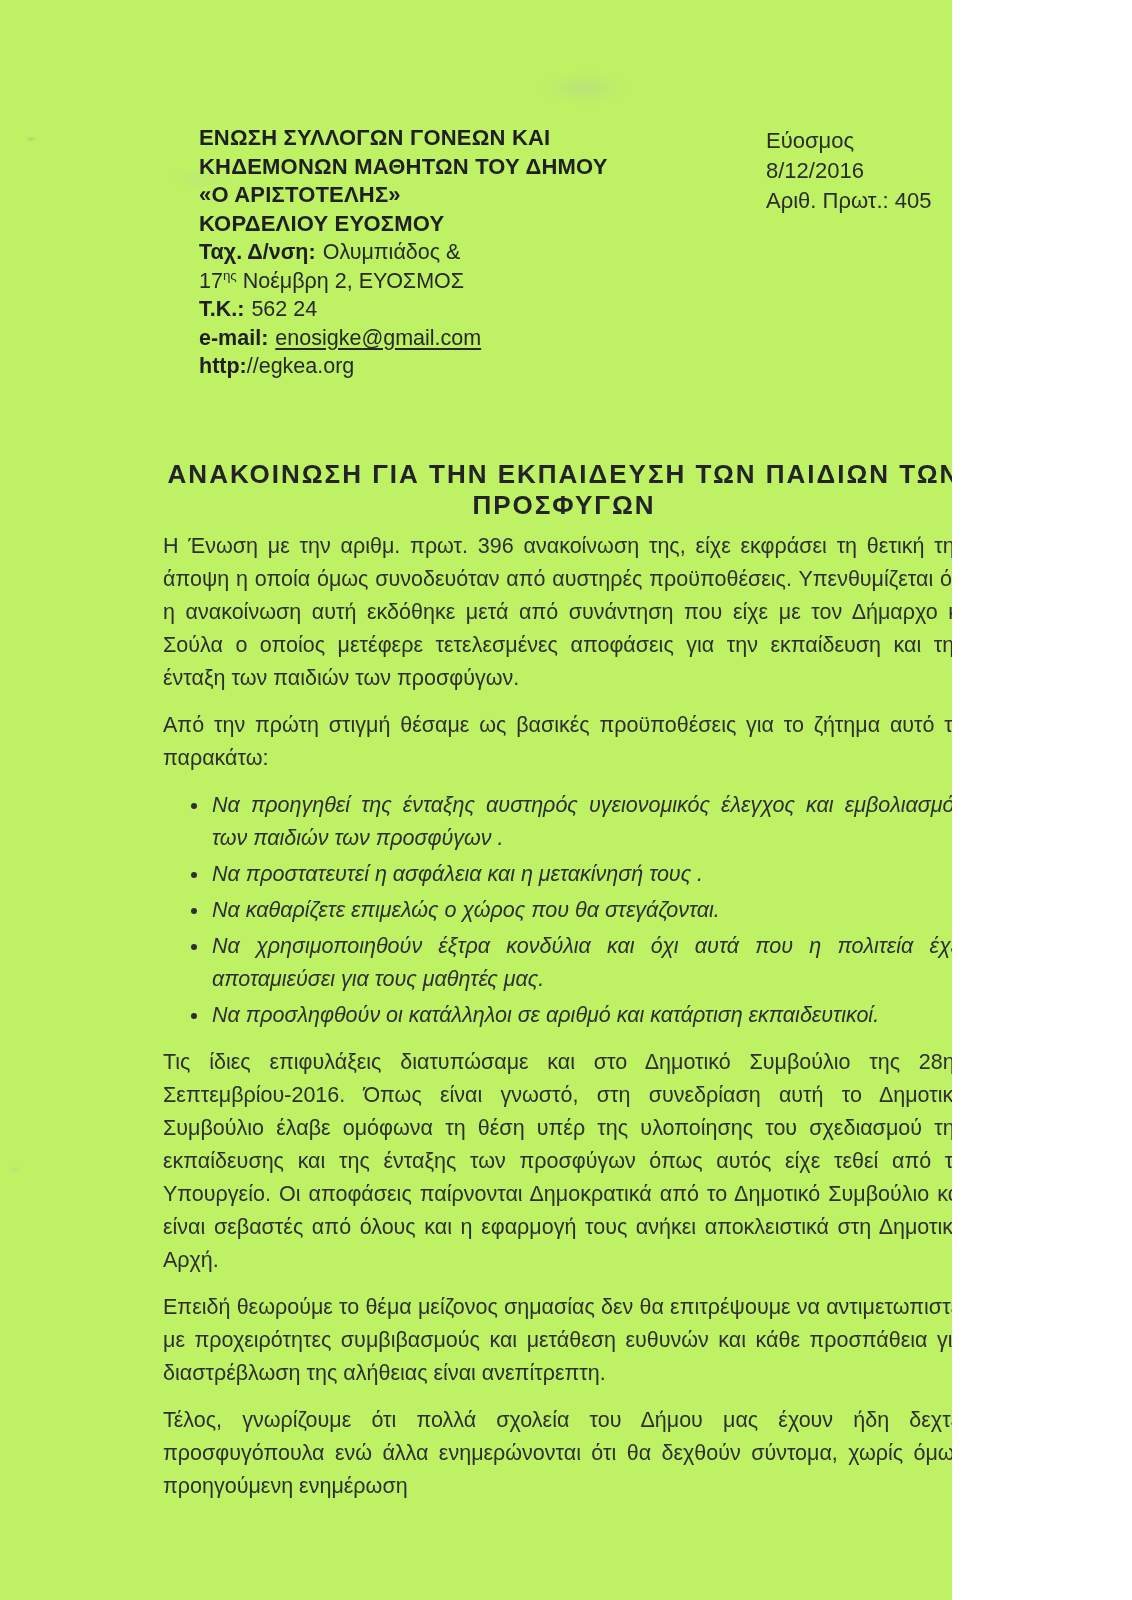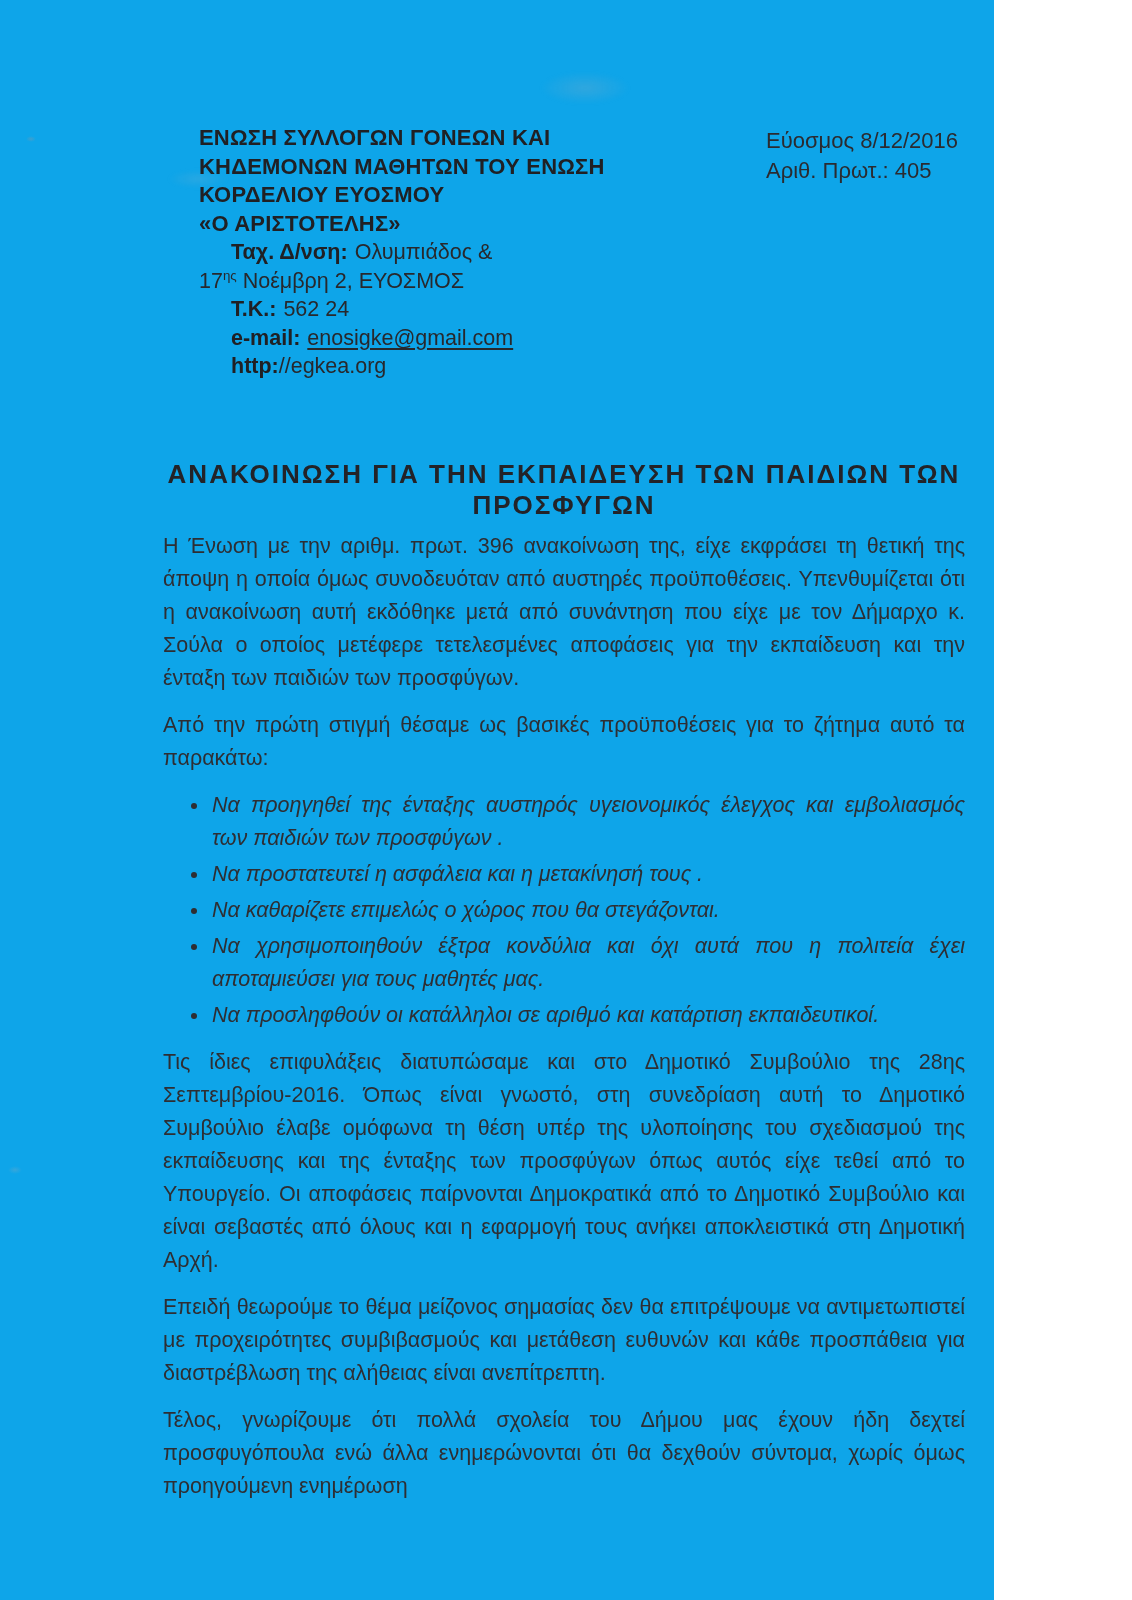--- a/index.html
+++ b/index.html
@@ -4,44 +4,43 @@
 <style>
   html, body {
     margin: 0;
     padding: 0;
     background: #ffffff;
   }
   .scan {
     position: relative;
     width: 952px;
     height: 1600px;
-    background: #0ea5e9;
+    background: #bef264;
     overflow: hidden;
     font-family: "Liberation Sans", sans-serif;
     color: #2a2a2e;
-    padding-left: 42px;
   }
   
   .artifact { position: absolute; pointer-events: none; border-radius: 50%; }
   .a1 { left: 540px; top: 72px; width: 90px; height: 32px;
         background: radial-gradient(closest-side, rgba(175,175,185,0.22), rgba(175,175,185,0)); filter: blur(2px); }
   .a2 { left: 168px; top: 170px; width: 60px; height: 18px;
         background: radial-gradient(closest-side, rgba(185,185,192,0.16), rgba(185,185,192,0)); filter: blur(2px); }
   .a3 { left: 26px; top: 136px; width: 10px; height: 6px;
         background: radial-gradient(closest-side, rgba(150,150,158,0.35), rgba(150,150,158,0)); }
   .a4 { left: 8px; top: 1166px; width: 14px; height: 8px;
         background: radial-gradient(closest-side, rgba(170,170,178,0.25), rgba(170,170,178,0)); }
 
   .hdr { position: absolute; left: 0; top: 0; width: 100%; }
   .sender {
     position: absolute; left: 199px; top: 124px; width: 560px;
     font-size: 21.5px; line-height: 28.5px; color: #28282c;
   }
   .sender .org { font-weight: bold; font-size: 22px; color: #202024; letter-spacing: 0.2px; }
-  .b  { font-weight: bold; color: #202024; margin-left: 32px; }
+  .b  { font-weight: bold; color: #202024; }
   .sp { margin-right: 7px; }
   .spl { margin-left: 6px; }
   .u  { text-decoration: underline; text-underline-offset: 3px; }
   sup.ord { font-size: 0.62em; vertical-align: super; line-height: 0; }
 
   .meta {
     position: absolute; left: 766px; top: 126px;
     font-size: 22px; line-height: 30px; color: #2b2b30;
   }
 
@@ -68,23 +67,23 @@
 <div class="scan">
 
   <div class="artifact a1"></div>
   <div class="artifact a2"></div>
   <div class="artifact a3"></div>
   <div class="artifact a4"></div>
 
   <header class="hdr">
     <div class="sender">
       <div class="org">ΕΝΩΣΗ ΣΥΛΛΟΓΩΝ ΓΟΝΕΩΝ ΚΑΙ</div>
-      <div class="org">ΚΗΔΕΜΟΝΩΝ ΜΑΘΗΤΩΝ ΤΟΥ ΕΝΩΣΗ</div>
+      <div class="org">ΚΗΔΕΜΟΝΩΝ ΜΑΘΗΤΩΝ ΤΟΥ ΔΗΜΟΥ</div>
+      <div class="org">«Ο ΑΡΙΣΤΟΤΕΛΗΣ»</div>
       <div class="org">ΚΟΡΔΕΛΙΟΥ ΕΥΟΣΜΟΥ</div>
-      <div class="org">«Ο ΑΡΙΣΤΟΤΕΛΗΣ»</div>
 
       <div class="line">
         <span class="b sp">Ταχ. Δ/νση:</span><span>Ολυμπιάδος &amp;</span>
       </div>
 
       <div class="line">
         <span>17</span><sup class="ord">ης</sup><span class="spl">Νοέμβρη 2, ΕΥΟΣΜΟΣ</span>
       </div>
 
       <div class="line">

